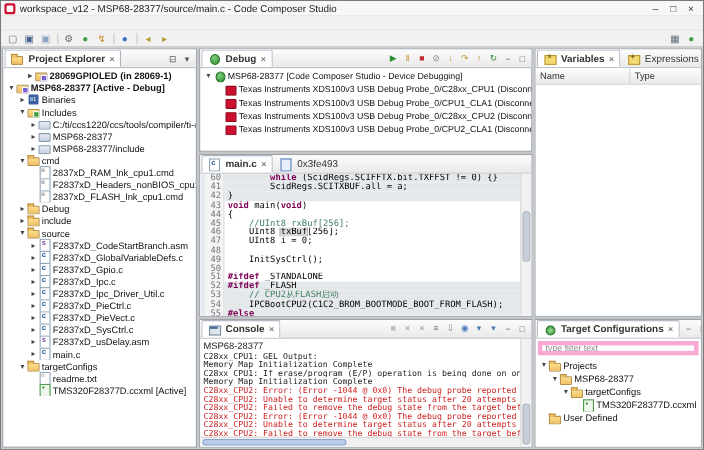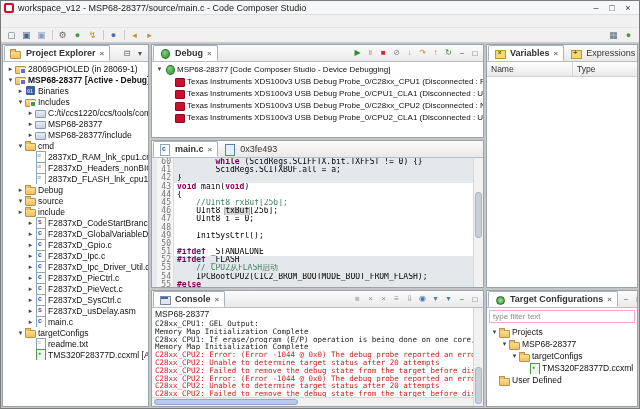--- a/index.html
+++ b/index.html
@@ -22,21 +22,21 @@
 .toolbar{height:15px;display:flex;align-items:center;background:#f1f1f1;border-bottom:1px solid #c9c9c9;flex:none;padding:0 3px}
 .toolgroup{display:flex;align-items:center;height:100%}
 .tool-icon{width:15px;height:13px;display:flex;align-items:center;justify-content:center;border-radius:2px}
 .tool-icon .g{font-size:9px;line-height:1}
 .tool-icon.sep{width:6px}
 .tool-icon.sep::before{content:"";width:1px;height:10px;background:#c9c9c9}
 .spacer{flex:1}
 
 .content{flex:1;display:flex;background:#c6c6c6;gap:2px;padding:1px;min-height:0}
 .panel{background:#fff;border:1px solid #9aa2ac;display:flex;flex-direction:column;min-height:0;min-width:0}
-.explorer{width:147px;flex:none}
+.explorer{width:177px;flex:none}
 .midcol{flex:1;display:flex;flex-direction:column;gap:2px;min-width:0}
 .rightcol{width:152px;flex:none;display:flex;flex-direction:column;gap:2px;min-height:0}
 .debugp{height:94px;flex:none}
 .editorp{height:148px;flex:none}
 .consolep{flex:1}
 .varsp{height:244px;flex:none}
 .targetsp{flex:1}
 
 .tabrow{height:17px;flex:none;display:flex;align-items:flex-end;background:linear-gradient(#fcfcfc,#e9e9e9);border-bottom:1px solid #b9bec6;padding-left:1px;overflow:hidden}
 .tab{height:16px;display:flex;align-items:center;gap:3px;padding:0 5px;font-size:9px;color:#333;border:1px solid transparent;white-space:nowrap;overflow:hidden;flex:none}
@@ -109,21 +109,21 @@
 .chscroll{position:absolute;left:0;right:10px;bottom:0;height:9px;background:#f1f1f1;border-top:1px solid #d7d7d7}
 .chscroll .thumb{position:absolute;left:2px;width:45%;top:1px;bottom:1px;background:#b9cbe6;border:1px solid #8ba7cf;border-radius:3px}
 
 .varsbody{flex:1;display:flex;flex-direction:column;overflow:hidden;background:#fff}
 .varshdr{height:15px;flex:none;display:flex;background:linear-gradient(#fdfdfd,#eaeaea);border-bottom:1px solid #cfcfcf;font-size:8.5px;color:#333;align-items:center}
 .varshdr .colname{width:86px;padding-left:4px;border-right:1px solid #d5d5d5;height:100%;display:flex;align-items:center}
 .varshdr .coltype{flex:1;padding-left:4px}
 .varsempty{flex:1}
 
 .targetsbody{flex:1;display:flex;flex-direction:column;overflow:hidden;background:#fff}
-.filter{margin:2px;height:13px;flex:none;font-size:8px;color:#444;border:1px solid #f9a8d4;padding:0 3px;font-family:"Liberation Sans",sans-serif}
+.filter{margin:2px;height:13px;flex:none;font-size:8px;color:#444;border:4px solid #f9a8d4;padding:0 3px;font-family:"Liberation Sans",sans-serif}
 .filter::placeholder{color:#8a8a8a}
 </style>
 </head>
 <body>
 
 <div class="window">
 
   <div class="titlebar">
     <span class="appicon"></span>
     <span class="wtitle">workspace_v12 - MSP68-28377/source/main.c - Code Composer Studio</span>
@@ -198,21 +198,21 @@
           <span class="ic ic-folder"></span>
           <span>Project Explorer</span>
           <span class="tabclose"></span>
         </div>
         <span class="viewtools">
           <span class="vt vt-collapse"></span>
           <span class="vt vt-menu"></span>
         </span>
       </div>
       <div class="tree">
-          <div class="tree-item" style="padding-left: 3px;">
+          <div class="tree-item" style="padding-left: 20px; font-weight: bold;">
     <span class="exp">▸</span>
     <span class="ic ic-project"></span>
     <span class="lbl">28069GPIOLED (in 28069-1)</span>
   </div>
           <div class="tree-item bold" style="padding-left: 3px;">
     <span class="exp">▾</span>
     <span class="ic ic-project"></span>
     <span class="lbl">MSP68-28377 [Active - Debug]</span>
   </div>
           <div class="tree-item" style="padding-left: 13px;">
@@ -259,28 +259,28 @@
     <span class="exp"></span>
     <span class="ic ic-file-cmd"></span>
     <span class="lbl">2837xD_FLASH_lnk_cpu1.cmd</span>
   </div>
           <div class="tree-item" style="padding-left: 13px;">
     <span class="exp">▸</span>
     <span class="ic ic-folder"></span>
     <span class="lbl">Debug</span>
   </div>
           <div class="tree-item" style="padding-left: 13px;">
+    <span class="exp">▸</span>
+    <span class="ic ic-folder"></span>
+    <span class="lbl">include</span>
+  </div>
+          <div class="tree-item" style="padding-left: 13px;">
     <span class="exp">▾</span>
     <span class="ic ic-folder"></span>
     <span class="lbl">source</span>
-  </div>
-          <div class="tree-item" style="padding-left: 13px;">
-    <span class="exp">▸</span>
-    <span class="ic ic-folder"></span>
-    <span class="lbl">include</span>
   </div>
           <div class="tree-item" style="padding-left: 23px;">
     <span class="exp">▸</span>
     <span class="ic ic-file-asm"></span>
     <span class="lbl">F2837xD_CodeStartBranch.asm</span>
   </div>
           <div class="tree-item" style="padding-left: 23px;">
     <span class="exp">▸</span>
     <span class="ic ic-file-c"></span>
     <span class="lbl">F2837xD_GlobalVariableDefs.c</span>

